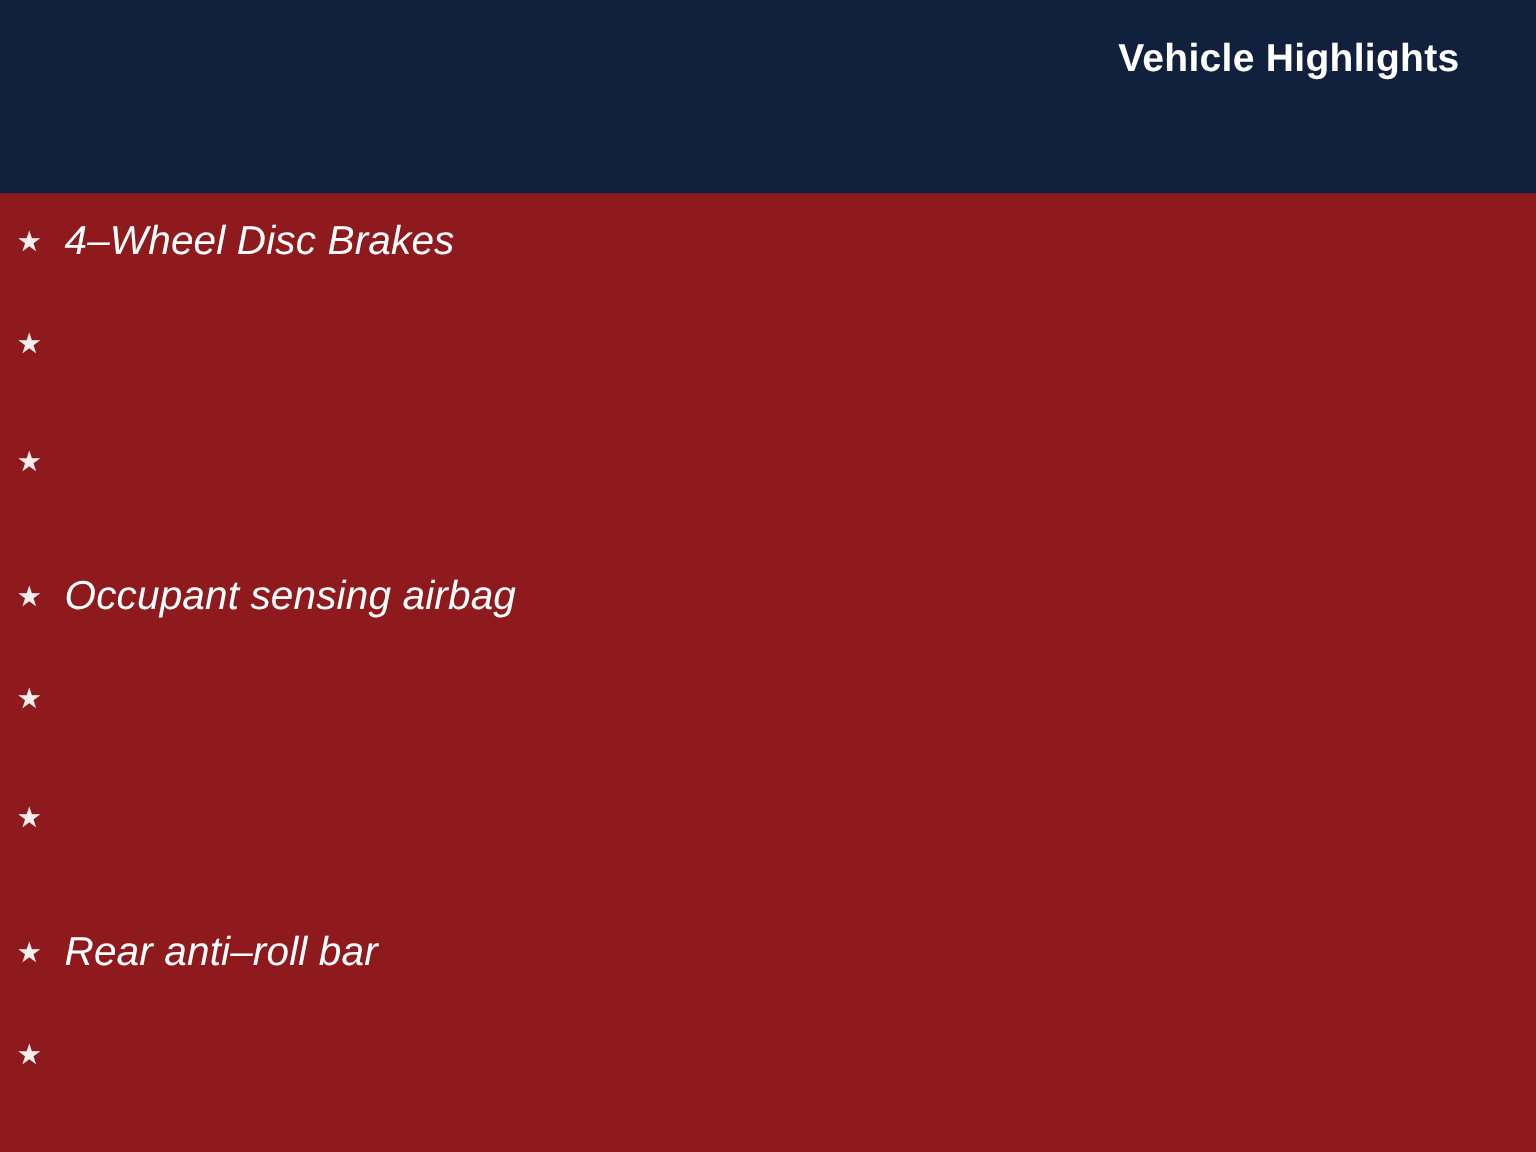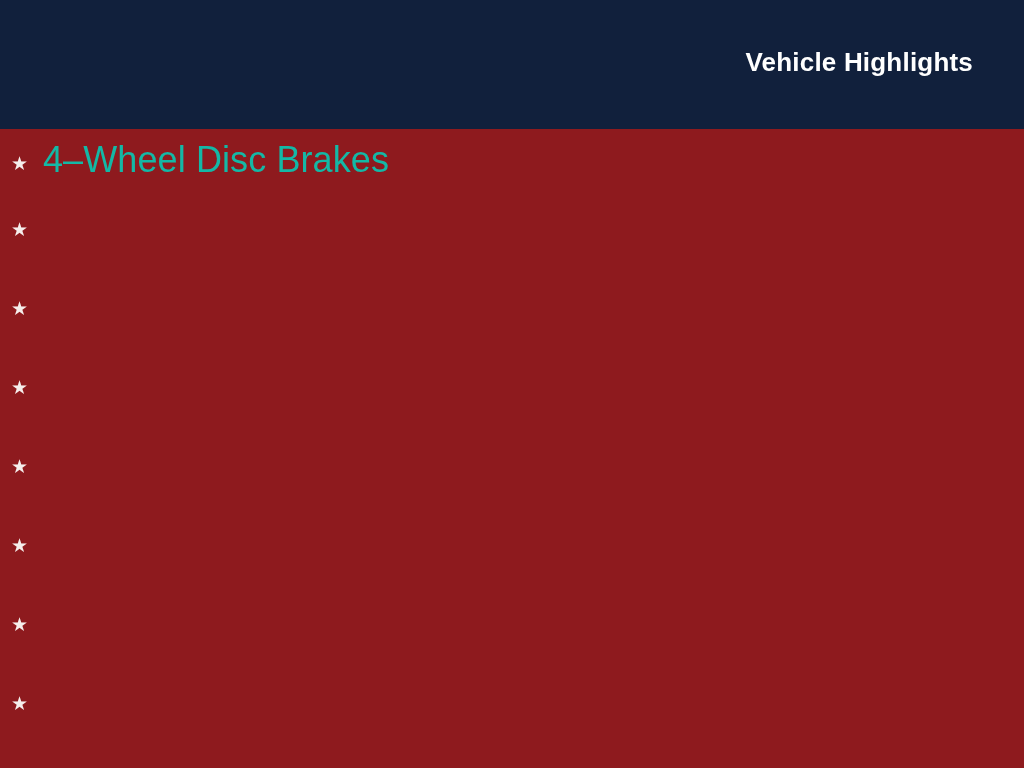--- a/index.html
+++ b/index.html
@@ -20,21 +20,21 @@
     height: 768px;
     background: #8e1a1e;
     display: flex;
     flex-direction: column;
   }
   .slide-header {
     height: 129px;
     background: #11203c;
     flex: 0 0 129px;
     display: flex;
-    align-items: flex-end;
+    align-items: center;
     justify-content: flex-end;
     box-sizing: border-box;
     padding: 0 51px 52px 0;
   }
   .slide-title {
     color: #ffffff;
     font-family: "Liberation Sans", sans-serif;
     font-size: 26px;
     font-weight: bold;
     letter-spacing: 0.2px;
@@ -63,27 +63,28 @@
   .bullet-star {
     flex: 0 0 auto;
     color: #f6eeec;
     font-size: 19px;
     line-height: 1;
     width: 32px;
     display: inline-block;
     transform: translateY(-2px);
   }
   .item-label {
-    color: #14b8a6;
+    color: #ffffff;
     font-family: "Liberation Sans", sans-serif;
-    font-size: 36px;
+    font-size: 27px;
     font-weight: 300;
     line-height: 34px;
     letter-spacing: 0.1px;
     white-space: nowrap;
+    font-style: italic;
   }
 </style>
 </head>
 <body>
 
 <div class="slide">
 
   <div class="slide-header">
     <div class="slide-title">Vehicle Highlights</div>
   </div>
@@ -99,32 +100,34 @@
       <li class="highlight-item">
         <span class="bullet-star">★</span>
       </li>
 
       <li class="highlight-item">
         <span class="bullet-star">★</span>
       </li>
 
       <li class="highlight-item">
         <span class="bullet-star">★</span>
+        <span class="item-label">Occupant sensing airbag</span>
       </li>
 
       <li class="highlight-item">
         <span class="bullet-star">★</span>
       </li>
 
       <li class="highlight-item">
         <span class="bullet-star">★</span>
       </li>
 
       <li class="highlight-item">
         <span class="bullet-star">★</span>
+        <span class="item-label">Rear anti–roll bar</span>
       </li>
 
       <li class="highlight-item">
         <span class="bullet-star">★</span>
       </li>
 
     </ul>
   </div>
 
 </div>

